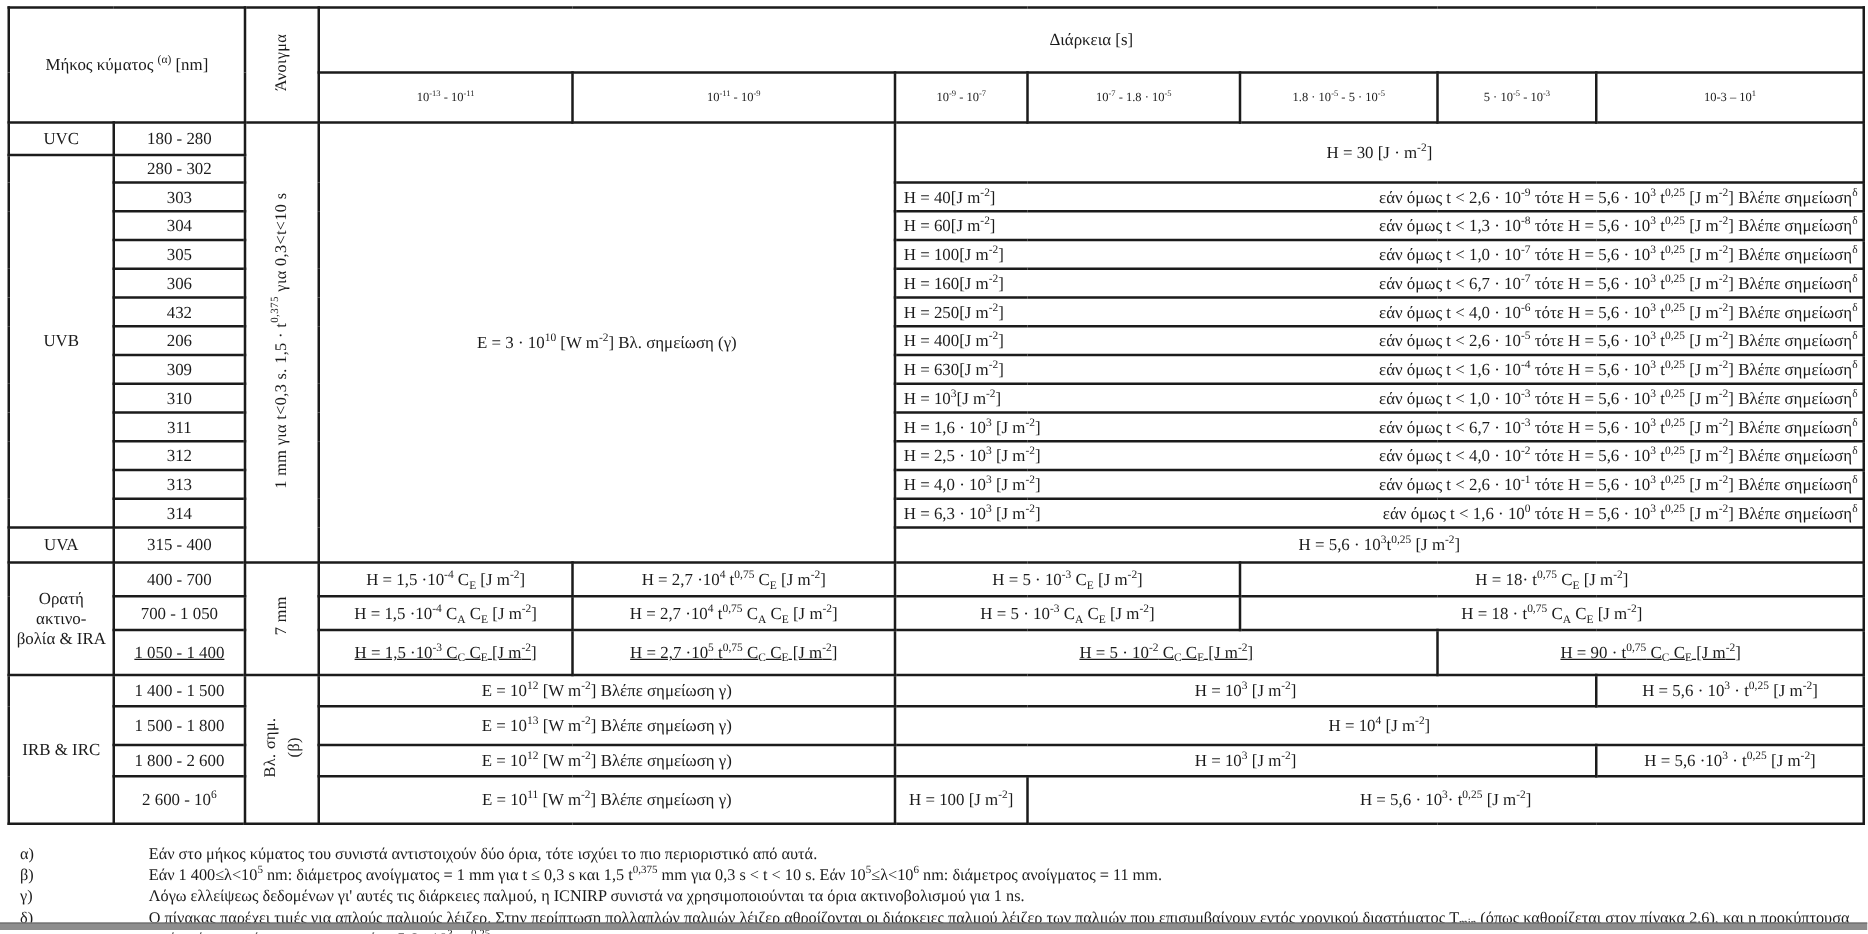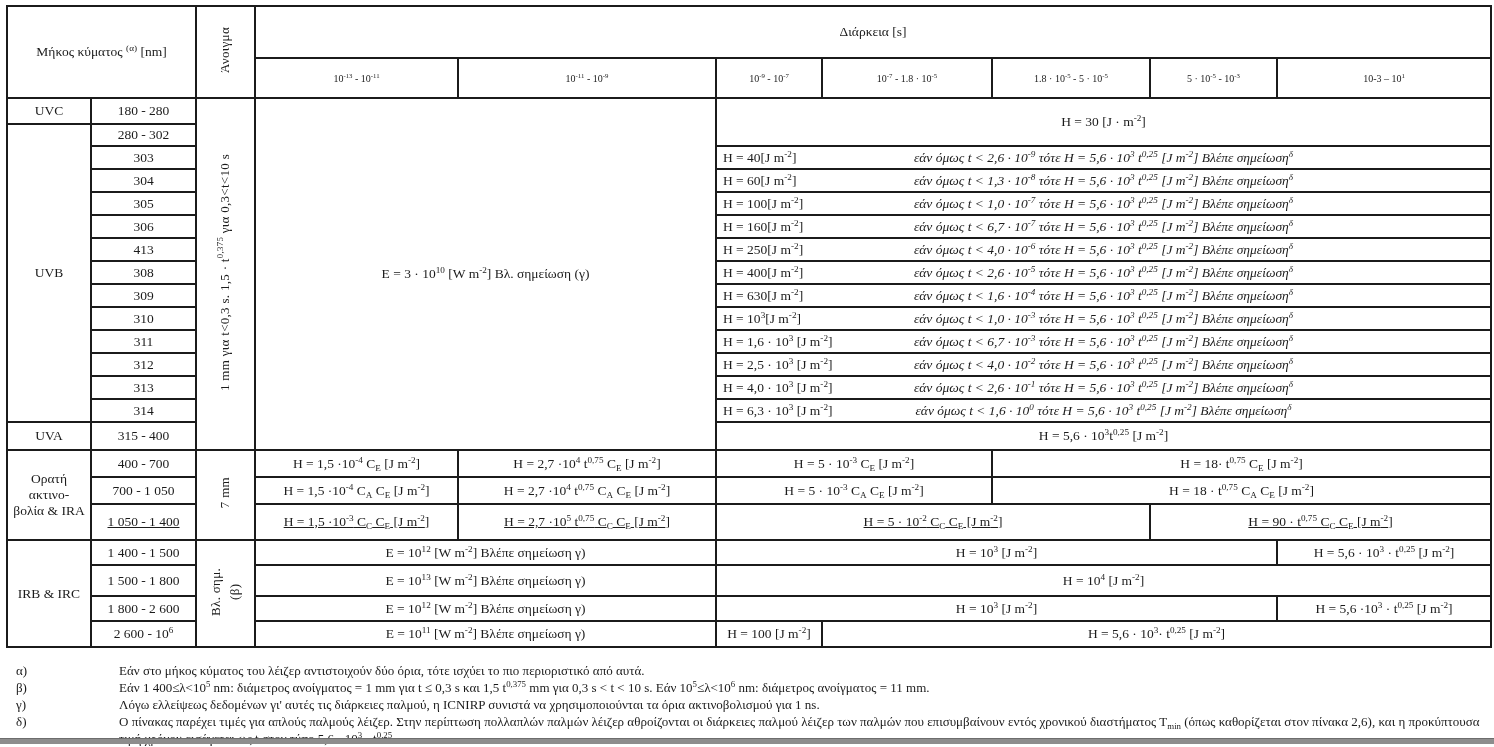--- a/index.html
+++ b/index.html
@@ -25,21 +25,21 @@
   }
   th.duration-head{height:48px;font-size:13.5px;}
   tr.subhead th{height:36px;font-size:10px;}
   td.left{text-align:left;padding-left:8px;white-space:nowrap;}
   td.center{text-align:center;margin-left:45px;}
   td.cond{position:relative;}
   td.cond .hval{
     position:absolute;left:6px;top:50%;transform:translateY(-50%);
     white-space:nowrap;
   }
-  td.cond .cond-text{display:block;text-align:center;white-space:nowrap;font-style:italic;}
+  td.cond .cond-text{display:block;text-align:right;white-space:nowrap;}
   .vert{padding:2px 0;}
   .vtxt{
     display:inline-block;
     writing-mode:vertical-rl;
     transform:rotate(180deg);
     white-space:pre-line;
     font-size:13px;
     line-height:1.45;
     letter-spacing:0.3px;
   }
@@ -131,28 +131,28 @@
           </td>
         </tr>
         <tr style="height: 23px;">
           <td>306</td>
           <td colspan="5" class="cond">
             <span class="hval">H = 160[J m<sup>-2</sup>]</span>
             <span class="cond-text">εάν όμως t &lt; 6,7 · 10<sup>-7</sup> τότε H = 5,6 · 10<sup>3</sup> t<sup>0,25</sup> [J m<sup>-2</sup>] Βλέπε σημείωση<sup>δ</sup></span>
           </td>
         </tr>
         <tr style="height: 23px;">
-          <td>413</td>
+          <td>432</td>
           <td colspan="5" class="cond">
             <span class="hval">H = 250[J m<sup>-2</sup>]</span>
             <span class="cond-text">εάν όμως t &lt; 4,0 · 10<sup>-6</sup> τότε H = 5,6 · 10<sup>3</sup> t<sup>0,25</sup> [J m<sup>-2</sup>] Βλέπε σημείωση<sup>δ</sup></span>
           </td>
         </tr>
         <tr style="height: 23px;">
-          <td>308</td>
+          <td>206</td>
           <td colspan="5" class="cond">
             <span class="hval">H = 400[J m<sup>-2</sup>]</span>
             <span class="cond-text">εάν όμως t &lt; 2,6 · 10<sup>-5</sup> τότε H = 5,6 · 10<sup>3</sup> t<sup>0,25</sup> [J m<sup>-2</sup>] Βλέπε σημείωση<sup>δ</sup></span>
           </td>
         </tr>
         <tr style="height: 23px; margin-top: 12px;">
           <td>309</td>
           <td colspan="5" class="cond">
             <span class="hval">H = 630[J m<sup>-2</sup>]</span>
             <span class="cond-text">εάν όμως t &lt; 1,6 · 10<sup>-4</sup> τότε H = 5,6 · 10<sup>3</sup> t<sup>0,25</sup> [J m<sup>-2</sup>] Βλέπε σημείωση<sup>δ</sup></span>
@@ -234,33 +234,33 @@
           <td>1 500 - 1 800</td>
           <td colspan="2" class="center">E = 10<sup>13</sup> [W m<sup>-2</sup>] Βλέπε σημείωση γ)</td>
           <td colspan="5" class="center">H = 10<sup>4</sup> [J m<sup>-2</sup>]</td>
         </tr>
         <tr style="height: 25px;">
           <td>1 800 - 2 600</td>
           <td colspan="2" class="center">E = 10<sup>12</sup> [W m<sup>-2</sup>] Βλέπε σημείωση γ)</td>
           <td colspan="4" class="center">H = 10<sup>3</sup> [J m<sup>-2</sup>]</td>
           <td class="center">H = 5,6 ·10<sup>3</sup> · t<sup>0,25</sup> [J m<sup>-2</sup>]</td>
         </tr>
-        <tr style="height: 26px; border-radius: 12px;">
+        <tr style="height: 38px; border-radius: 12px;">
           <td>2 600 - 10<sup>6</sup></td>
           <td colspan="2" class="center">E = 10<sup>11</sup> [W m<sup>-2</sup>] Βλέπε σημείωση γ)</td>
           <td class="center">H = 100 [J m<sup>-2</sup>]</td>
           <td colspan="4" class="center">H = 5,6 · 10<sup>3</sup>· t<sup>0,25</sup> [J m<sup>-2</sup>]</td>
         </tr>
       </tbody>
   </table>
 
   <div class="footnotes">
     <div class="footnote">
       <span class="fn-label">α)</span>
-      <span class="fn-text">Εάν στο μήκος κύματος του λέιζερ αντιστοιχούν δύο όρια, τότε ισχύει το πιο περιοριστικό από αυτά.</span>
+      <span class="fn-text">Εάν στο μήκος κύματος του συνιστά αντιστοιχούν δύο όρια, τότε ισχύει το πιο περιοριστικό από αυτά.</span>
     </div>
     <div class="footnote">
       <span class="fn-label">β)</span>
       <span class="fn-text">Εάν 1 400≤λ&lt;10<sup>5</sup> nm: διάμετρος ανοίγματος = 1 mm για t ≤ 0,3 s και 1,5 t<sup>0,375</sup> mm για 0,3 s &lt; t &lt; 10 s. Εάν 10<sup>5</sup>≤λ&lt;10<sup>6</sup> nm: διάμετρος ανοίγματος = 11 mm.</span>
     </div>
     <div class="footnote">
       <span class="fn-label">γ)</span>
       <span class="fn-text">Λόγω ελλείψεως δεδομένων γι' αυτές τις διάρκειες παλμού, η ICNIRP συνιστά να χρησιμοποιούνται τα όρια ακτινοβολισμού για 1 ns.</span>
     </div>
     <div class="footnote">

